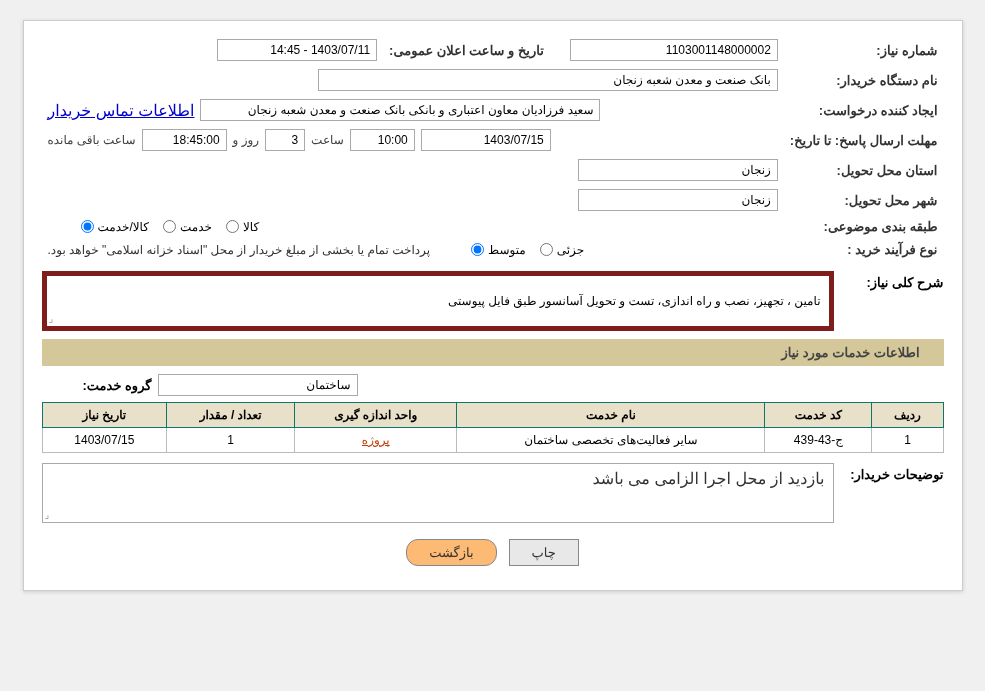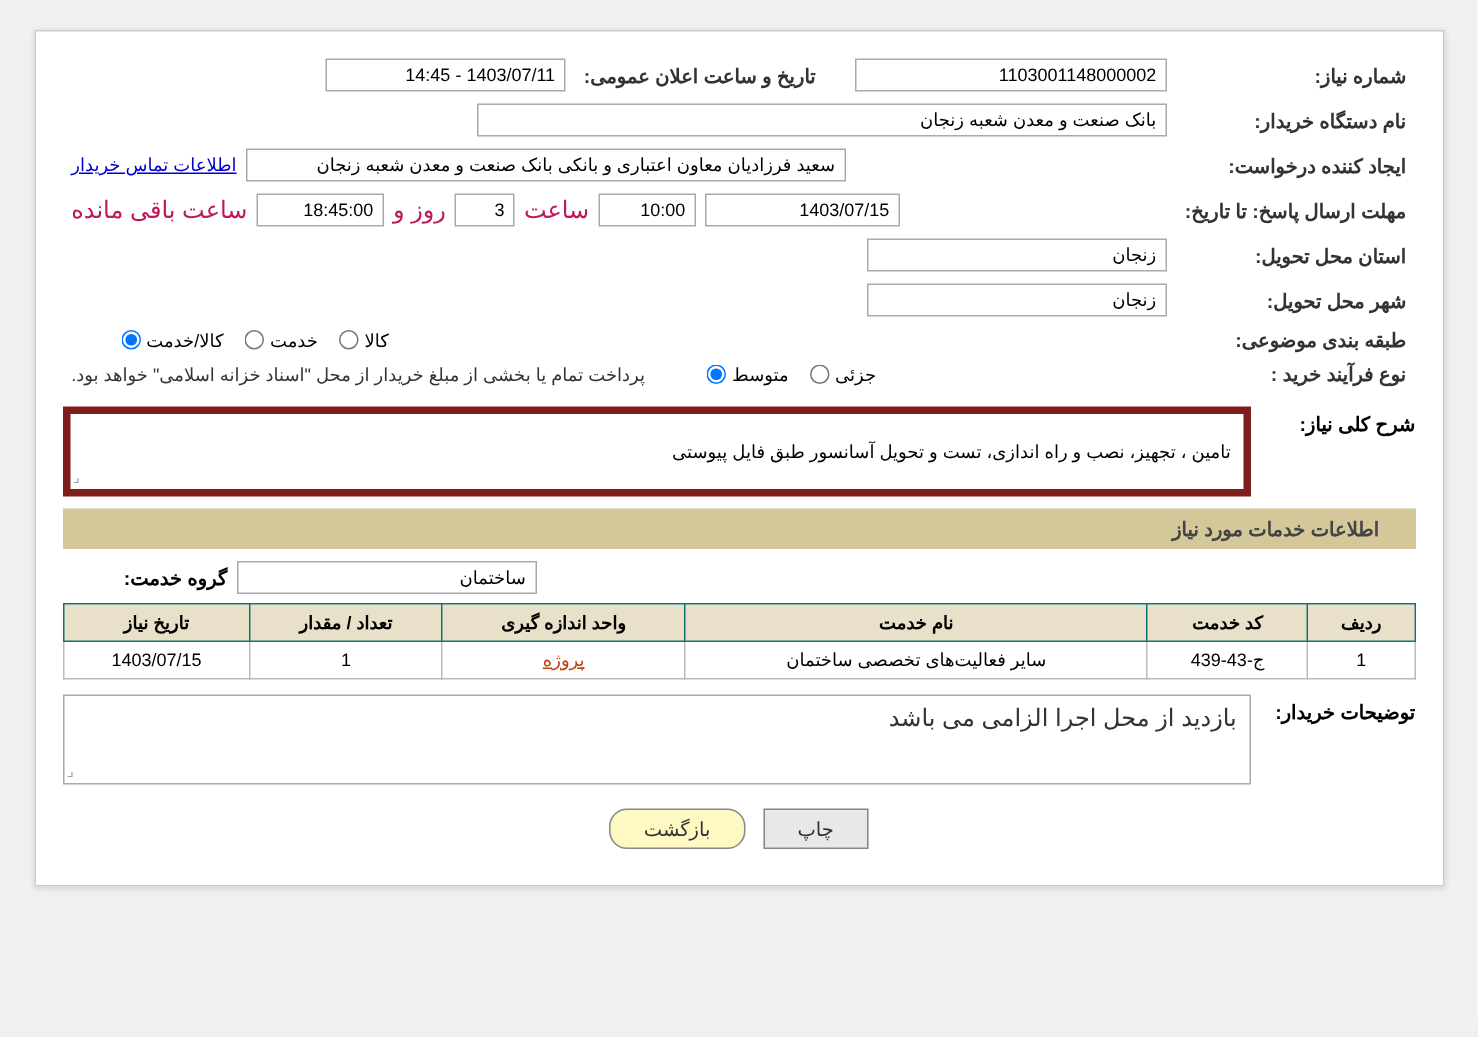--- a/index.html
+++ b/index.html
@@ -67,21 +67,21 @@
       display: flex;
       align-items: center;
       gap: 6px;
       flex-direction: row-reverse;
     }
 
     .blue-link {
       color: #0000cc;
       text-decoration: underline;
       cursor: pointer;
-      font-size: 12px;
+      font-size: 16px;
     }
 
     .section-divider {
       background: #d4c89a;
       color: #444;
       font-weight: bold;
       text-align: right;
       padding: 6px 24px;
       margin: 8px 0 8px 0;
       font-size: 13px;
@@ -220,35 +220,35 @@
       font-size: 13px;
       font-family: Tahoma, Arial, sans-serif;
       cursor: pointer;
       border: 1px solid #888;
     }
     .btn-print {
       background: #e8e8e8;
       color: #333;
     }
     .btn-back {
-      background: #fef9c3;
+      background: #fdba74;
       color: #333;
       border-radius: 12px;
     }
 
     .inline-fields {
       display: flex;
       flex-direction: row-reverse;
       align-items: center;
       gap: 6px;
       flex-wrap: nowrap;
     }
     .lbl-sm {
-      font-size: 16px;
-      color: #be185d;
+      font-size: 12px;
+      color: #404040;
       white-space: nowrap;
     }
 
     .service-group-row {
       display: flex;
       flex-direction: row-reverse;
       align-items: center;
       gap: 6px;
       margin-bottom: 6px;
     }

